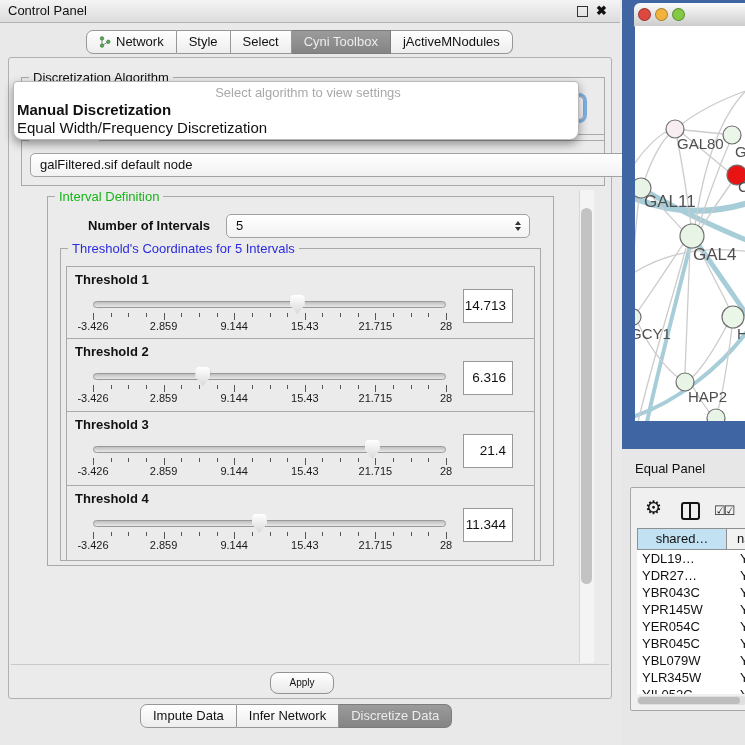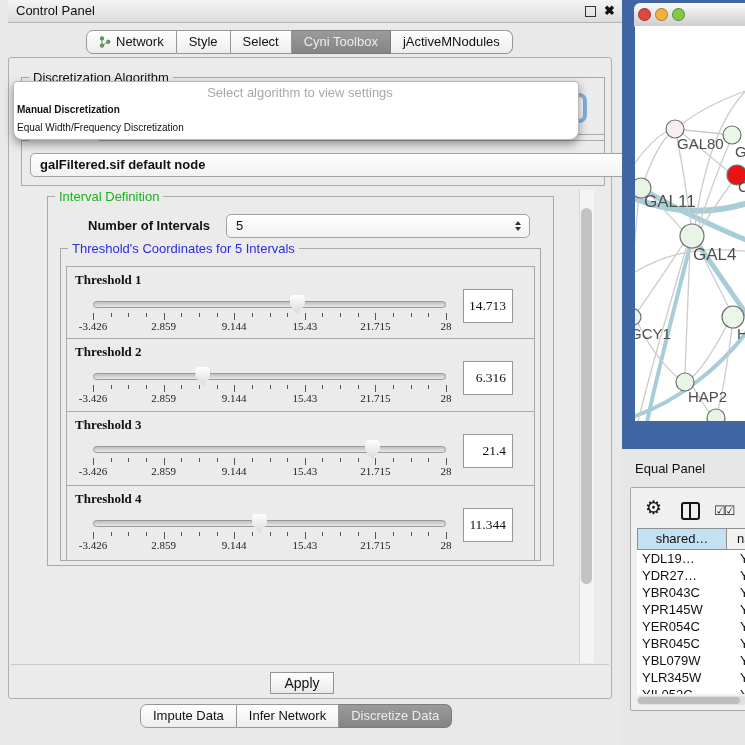--- a/index.html
+++ b/index.html
@@ -1,20 +1,20 @@
 <!DOCTYPE html>
 <html><head>
 <meta charset="utf-8">
 <style>
   html,body{margin:0;padding:0;}
   body{width:745px;height:745px;overflow:hidden;position:relative;background:#e9e9e9;
        font-family:"Liberation Sans",sans-serif;color:#111;}
   .abs{position:absolute;}
   
-  #titlebar{left:8px;top:0;width:620px;height:22px;background:linear-gradient(#f4f4f4,#dcdcdc);
+  #titlebar{left:0;top:0;width:620px;height:22px;background:linear-gradient(#f4f4f4,#dcdcdc);
             border-bottom:1px solid #b2b2b2;text-align:center;}
   #title-text{left:8px;top:0;line-height:22px;font-size:13px;}
   #float-btn{left:577px;top:6px;width:9px;height:9px;border:1.5px solid #333;background:transparent;}
   #close-btn{left:596px;top:2px;font-size:13px;font-weight:bold;color:#111;line-height:18px;}
   
   .tabstrip{position:absolute;display:flex;height:24px;}
   #tabstrip-top{left:86px;top:30px;}
   #tabstrip-bottom{left:140px;top:704px;}
   .tab{height:24px;box-sizing:border-box;border:1px solid #979797;border-left:none;
        background:linear-gradient(#ffffff,#ededed);font-size:13px;line-height:22px;
@@ -26,44 +26,44 @@
   #panel-main{left:8px;top:57px;width:604px;height:642px;background:#ebebeb;
               border:1px solid #b0b0b0;border-radius:3px;box-sizing:border-box;}
   .grp{position:absolute;border:1px solid #a9a9a9;box-sizing:border-box;}
   .gtitle{position:absolute;top:-8px;left:7px;background:#ebebeb;padding:0 4px;
           font-size:13px;line-height:15px;white-space:nowrap;}
   .green{color:#16b516;} .blue{color:#2b2bdd;}
   #grp-algo{left:12px;top:19px;width:584px;height:64px;}
   #combo-algo{left:8px;top:18px;width:554px;
               box-shadow:0 0 0 3px rgba(100,160,225,.8);}
   #grp-tabledata{left:12px;top:76px;width:584px;height:52px;}
-  #combo-table{left:8px;top:18px;width:624px;font-weight:bold;}
+  #combo-table{left:8px;top:18px;width:624px;}
   .combo{position:absolute;box-sizing:border-box;height:24px;background:linear-gradient(#ffffff,#f2f2f2);
          border:1px solid #a2a2a2;border-radius:5px;font-size:13px;line-height:22px;
          padding:0 24px 0 9px;color:#111;white-space:nowrap;overflow:hidden;}
   .arr{position:absolute;right:8px;top:50%;transform:translateY(-50%);display:flex;flex-direction:column;gap:2px;}
   .arr i{display:block;width:0;height:0;border-left:3.5px solid transparent;border-right:3.5px solid transparent;}
   .arr .up{border-bottom:4px solid #333;} .arr .dn{border-top:4px solid #333;}
   
   #popup{left:4px;top:23px;width:566px;height:59px;background:#fff;border:1px solid #b8b8b8;
          border-radius:4px 4px 9px 9px;box-shadow:0 4px 10px rgba(0,0,0,.4);z-index:40;box-sizing:border-box;}
-  #popup-placeholder{left:4px;top:2px;width:100%;text-align:center;color:#a9a9a9;font-size:13px;line-height:17px;}
-  .popup-item{position:absolute;left:3px;font-size:10px;line-height:17px;white-space:nowrap;}
+  #popup-placeholder{left:12px;top:2px;width:100%;text-align:center;color:#a9a9a9;font-size:13px;line-height:17px;}
+  .popup-item{position:absolute;left:3px;font-size:15px;line-height:17px;white-space:nowrap;}
   #popup-item-1{top:19px;font-weight:bold;}
   #popup-item-2{top:37px;}
   
   #viewport{left:6px;top:132px;width:562px;height:473px;overflow:hidden;}
   #vscroll{left:570px;top:132px;width:14px;height:473px;background:#f4f4f4;border-left:1px solid #d6d6d6;}
   #vscroll .vthumb{position:absolute;left:1px;top:18px;width:11px;height:376px;background:#c3c3c3;border-radius:6px;}
   #grp-interval{left:32px;top:6px;width:507px;height:370px;}
   #noi-label{left:40px;top:21px;font-weight:bold;font-size:13px;}
   #combo-noi{left:178px;top:17px;width:304px;}
   #grp-thr{left:12px;top:51px;width:481px;height:313px;}
   .thr{position:absolute;left:5px;width:469px;height:76px;border:1px solid #a9a9a9;
-       background:#ebebeb;box-sizing:border-box;font-family:Liberation Serif, serif;}
+       background:#ebebeb;box-sizing:border-box;}
   .thrname{position:absolute;left:8px;top:5px;font-weight:bold;font-size:13px;}
   .track{position:absolute;left:26px;top:34px;width:353px;height:7px;box-sizing:border-box;
          border:1px solid #999;border-radius:4px;background:linear-gradient(#bfbfbf,#e8e8e8);}
   .thumb{position:absolute;top:28px;width:15px;height:19px;background:linear-gradient(#ffffff,#d9d9d9);
          clip-path:polygon(15% 0,85% 0,100% 15%,100% 52%,50% 100%,0 52%,0 15%);
          filter:drop-shadow(0 0 1px #808080);z-index:2;}
   .ticks{position:absolute;left:26px;top:46px;width:353px;height:8px;}
   .ticks i{position:absolute;top:0;width:1px;height:4px;background:#555;}
   .ticks i.major{height:7px;}
   .ticklbls{position:absolute;left:26px;top:53px;width:353px;height:12px;font-size:11px;color:#1a1a1a;}
@@ -75,21 +75,21 @@
   #grp-attrs{left:32px;top:386px;width:507px;height:86px;}
   #attrs-sub{left:6px;top:12px;font-weight:bold;font-size:13px;}
   #listbox{left:12px;top:32px;width:473px;height:52px;background:#fff;border:1px solid #b5b5b5;
            overflow:hidden;box-sizing:border-box;}
   .litems{position:absolute;left:0;top:2px;right:14px;}
   .litem{font-size:13px;line-height:17px;padding-left:8px;white-space:nowrap;}
   #list-scroll{position:absolute;right:0;top:0;width:13px;height:100%;background:#f0f0f0;border-left:1px solid #d8d8d8;}
   #list-scroll .vthumb{position:absolute;left:2px;top:2px;width:9px;height:26px;background:#bdbdbd;border-radius:5px;}
   #apply-divider{left:2px;top:606px;width:598px;height:1px;background:#c9c9c9;}
   #apply-btn{left:261px;top:614px;width:64px;height:22px;box-sizing:border-box;border:1px solid #939393;
-             border-radius:0;background:linear-gradient(#ffffff,#e9e9e9);font-size:14px;
+             border-radius:8px;background:linear-gradient(#ffffff,#e9e9e9);font-size:10px;
              text-align:center;line-height:20px;}
   
   #netwin{left:622px;top:0;width:123px;height:449px;background:#3f66a2;}
   #net-titlebar{left:12px;top:3px;width:111px;height:23px;background:linear-gradient(#fbfbfb,#cdcdcd);
                 border-bottom:1px solid #909090;border-radius:6px 0 0 0;}
   .light{position:absolute;top:5px;width:13px;height:13px;border-radius:50%;border:1px solid rgba(0,0,0,.3);box-sizing:border-box;}
   #light-1{left:4px;} #light-2{left:21px;} #light-3{left:38px;}
   #net-canvas{left:13px;top:26px;width:110px;height:395px;background:#fff;overflow:hidden;}
   
   #tablepanel-region{left:622px;top:449px;width:123px;height:296px;background:#e7e7e7;}

